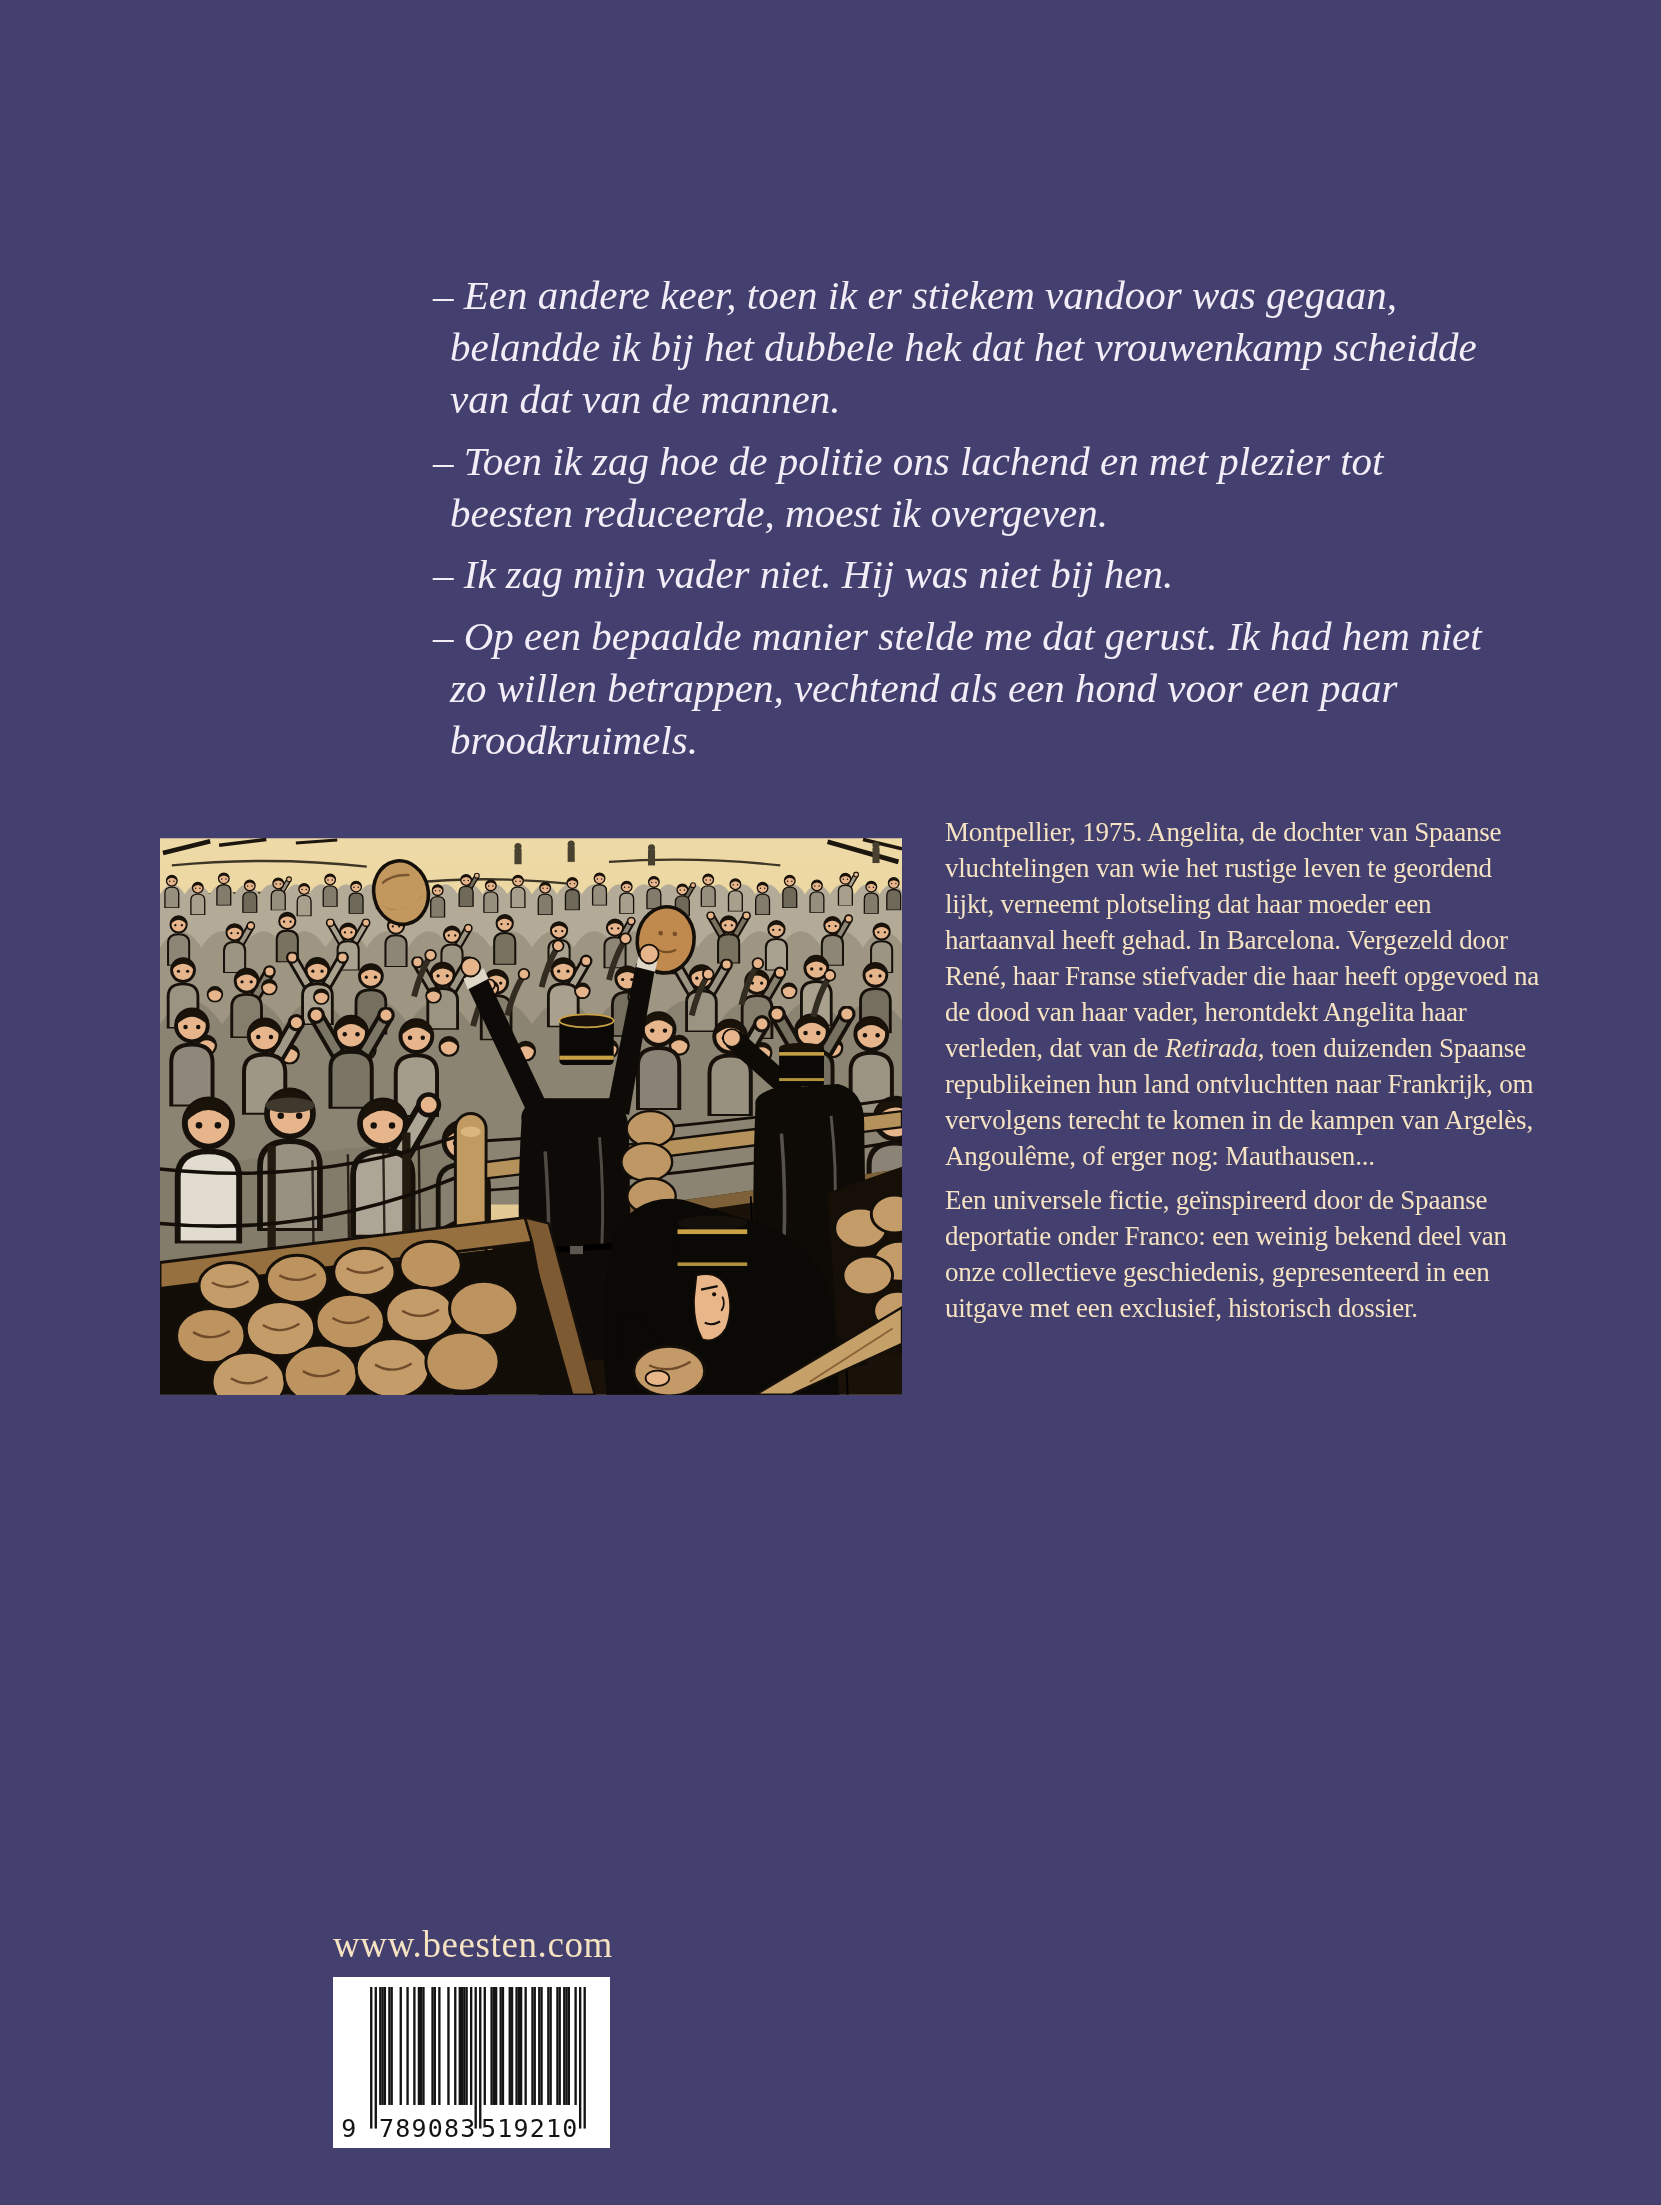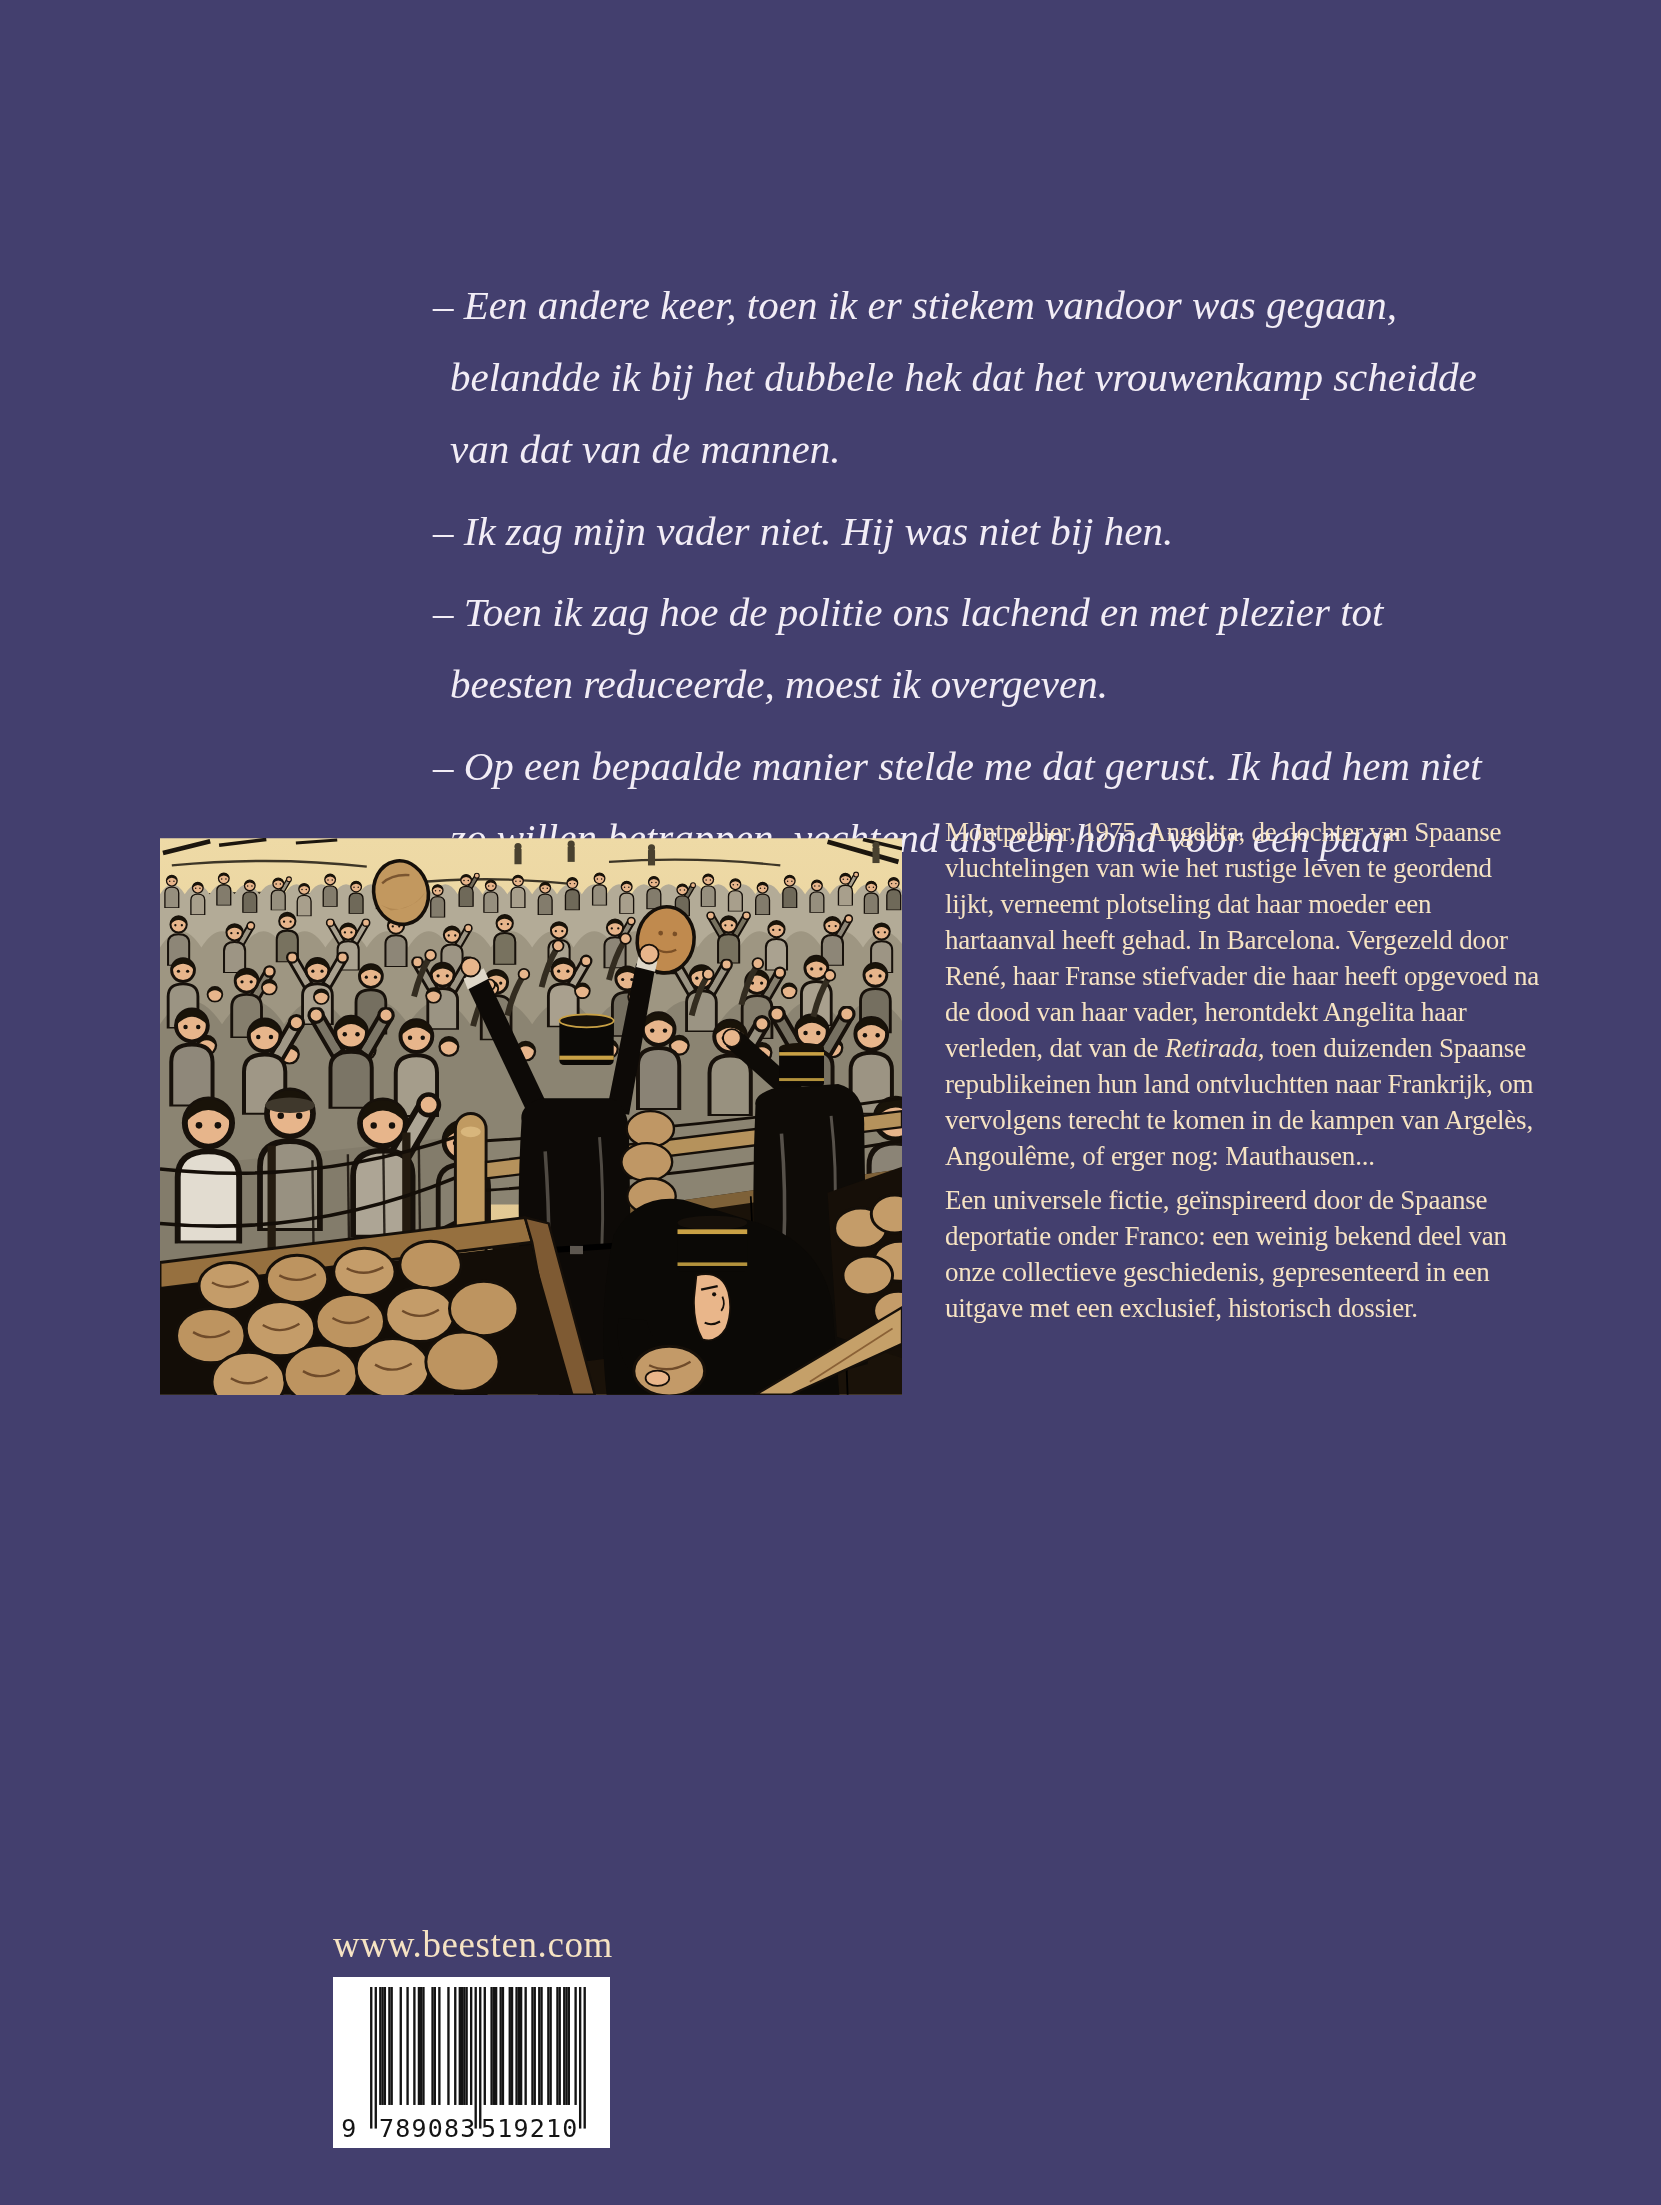--- a/index.html
+++ b/index.html
@@ -1,21 +1,21 @@
 <!DOCTYPE html>
 <html style="font-size:9.5px"><head>
 <meta charset="utf-8">
 <style>
   html,body{margin:0;padding:0;background:#433f6e;}
   .cover{position:relative;width:1661px;height:2205px;background:#433f6e;overflow:hidden;
          font-family:"Liberation Serif","DejaVu Serif",serif;}
   
   .quotes{position:absolute;left:433px;top:269px;width:1070px;}
   .quote{margin:0 0 9.5px 0;padding-left:17px;text-indent:-17px;
-         font-style:italic;font-size:41px;line-height:72px;color:#f2edf6;}
+         font-style:italic;font-size:41px;line-height:52px;color:#f2edf6;}
   
   .illu{position:absolute;left:160px;top:838px;width:742px;height:557px;margin:0;}
   .illu svg{display:block;}
   
   .synopsis{position:absolute;left:945px;top:814px;width:600px;color:#f6e3c3;}
   .synopsis p{margin:0 0 8.3px 0;font-size:27px;line-height:36px;letter-spacing:-0.2px;}
   .synopsis i{font-style:italic;}
   
   .website{position:absolute;left:333px;top:1923px;font-size:37px;letter-spacing:0.6px;color:#f6e3c3;}
   .barcode{position:absolute;left:333px;top:1977px;width:277px;height:171px;background:#ffffff;}
@@ -26,22 +26,22 @@
   .bc-g1{left:46px;width:97px;text-align:left;letter-spacing:1.2px;}
   .bc-g2{left:148px;width:97px;letter-spacing:1.2px;}
 </style>
 </head>
 <body>
 
 <div class="cover">
 
   <section class="quotes">
     <p class="quote">– Een andere keer, toen ik er stiekem vandoor was gegaan, belandde ik bij het dubbele hek dat het vrouwenkamp scheidde van dat van de mannen.</p>
+    <p class="quote">– Toen ik zag hoe de politie ons lachend en met plezier tot beesten reduceerde, moest ik overgeven.</p>
     <p class="quote">– Ik zag mijn vader niet. Hij was niet bij hen.</p>
-    <p class="quote">– Toen ik zag hoe de politie ons lachend en met plezier tot beesten reduceerde, moest ik overgeven.</p>
     <p class="quote">– Op een bepaalde manier stelde me dat gerust. Ik had hem niet zo willen betrappen, vechtend als een hond voor een paar broodkruimels.</p>
   </section>
 
   <figure class="illu" aria-label="Comic panel: a crowd of refugees behind barbed wire reaches up while gendarmes in kepis throw loaves of bread from a bread cart">
     <svg width="742" height="557" viewBox="0 0 1256 942">
       <defs>
         <linearGradient id="sky" x1="0" y1="0" x2="0" y2="1">
           <stop offset="0" stop-color="#eedaa6"></stop>
             <stop offset="1" stop-color="#ddc18c"></stop>
         </linearGradient>

